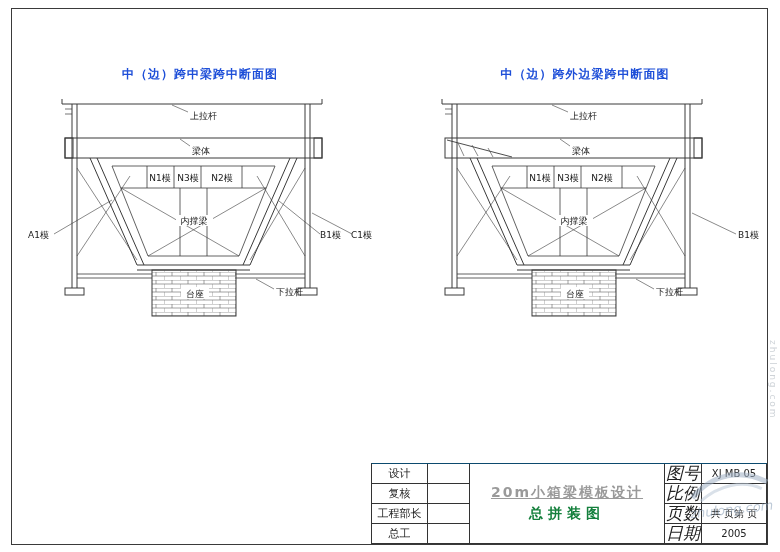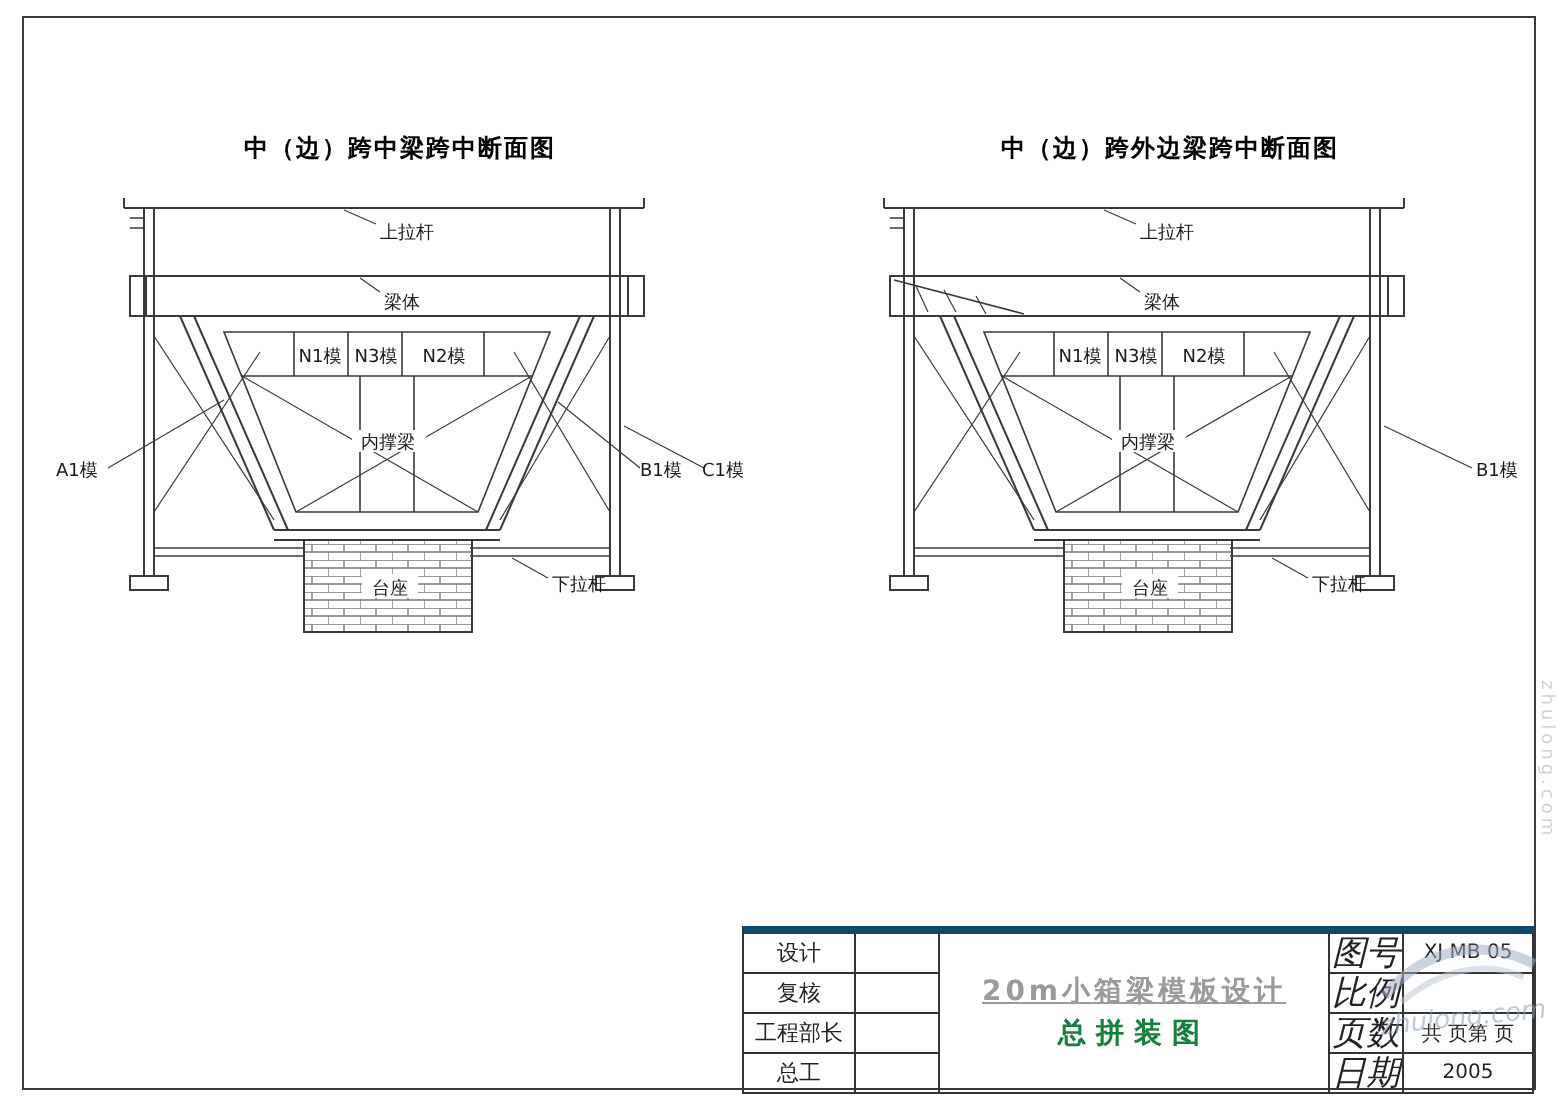--- a/index.html
+++ b/index.html
@@ -6,29 +6,29 @@
   body{
     width:780px;height:552px;position:relative;background:#ffffff;
     font-family:"DejaVu Sans","Liberation Sans",sans-serif;overflow:hidden;color:#222;
   }
   .sheet-frame{
     position:absolute;left:11px;top:8px;width:757px;height:537px;
     box-sizing:border-box;border:1px solid #3a3a3a;background:#fff;
   }
   .diagram-title{
     position:absolute;font-size:12px;font-weight:bold;text-align:center;
-    letter-spacing:1px;color:#000000;
+    letter-spacing:1px;color:#1d4ed8;
   }
   .diagram-svg{position:absolute;}
   
   .title-block{
     position:absolute;left:371px;top:463px;display:grid;
     grid-template-columns:56px 42px 195px 37px 65px;
     grid-template-rows:20px 20px 20px 20px;
-    border-top:4px solid #0c4a6e;border-left:1px solid #333;
+    border-top:1px solid #0c4a6e;border-left:1px solid #333;
   }
   .tb-cell{
     border-right:1px solid #333;border-bottom:1px solid #333;
     display:flex;align-items:center;justify-content:center;
     font-size:11px;overflow:hidden;white-space:nowrap;
   }
   .c1{grid-column:1}.c2{grid-column:2}.c4{grid-column:4}.c5{grid-column:5}
   .r1{grid-row:1}.r2{grid-row:2}.r3{grid-row:3}.r4{grid-row:4}
   .tb-center{grid-column:3;grid-row:1/5;flex-direction:column;justify-content:center;gap:3px;}
   .tb-project{font-size:9px;letter-spacing:0px;color:#333;}

